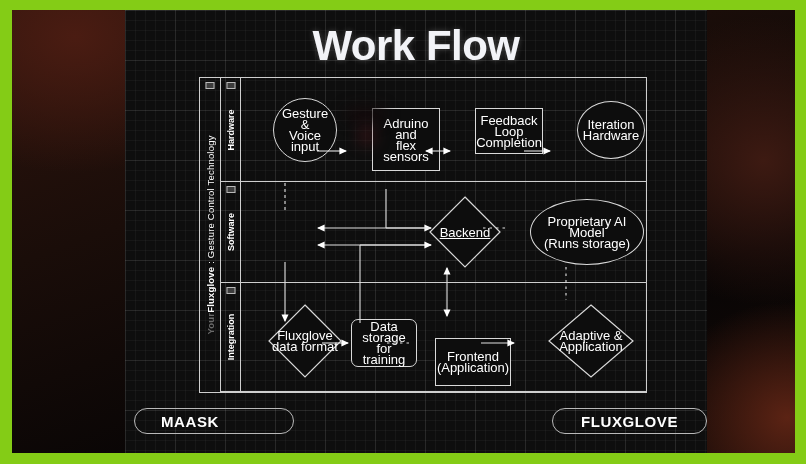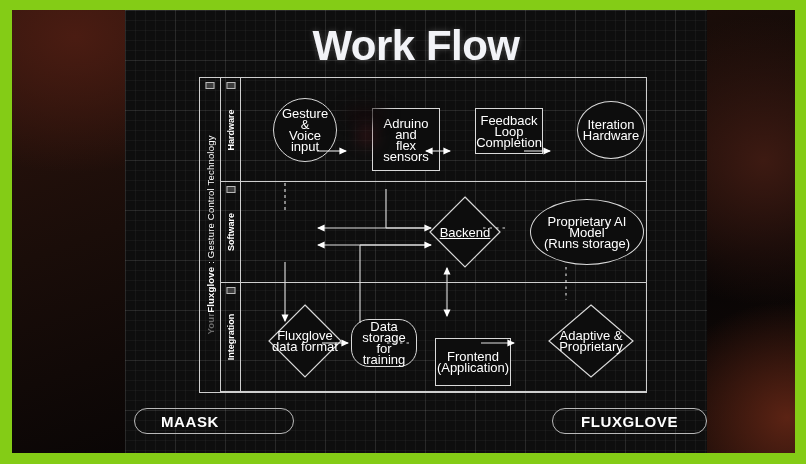--- a/index.html
+++ b/index.html
@@ -258,41 +258,41 @@
             <div class="node diamond" style="left:27px; top:21px; width:74px; height:74px;">
               <svg class="dia-shape" viewBox="0 0 74 74">
                 <polygon points="37,1 73,37 37,73 1,37" fill="#0d0d0d" stroke="#d9d9d9" stroke-width="1.2"></polygon>
               </svg>
               <div class="lbl">
                 <span>Fluxglove</span><br>
                 <span>data format</span>
               </div>
             </div>
 
-            <div class="node rounded" style="left:110px; top:36px; width:66px; height:48px;border-radius:18px;">
+            <div class="node rounded" style="left:110px; top:36px; width:66px; height:48px;">
               <div class="lbl">
                 <span>Data storage</span><br>
                 <span>for training</span>
               </div>
             </div>
 
             <div class="node rect" style="left:194px; top:36px; width:76px; height:48px;margin-top:19px;">
               <div class="lbl">
                 <span>Frontend</span><br>
                 <span>(Application)</span>
               </div>
             </div>
 
             <div class="node diamond" style="left:307px; top:21px; width:86px; height:74px;">
               <svg class="dia-shape" viewBox="0 0 86 74">
                 <polygon points="43,1 85,37 43,73 1,37" fill="#0d0d0d" stroke="#d9d9d9" stroke-width="1.2"></polygon>
               </svg>
               <div class="lbl">
                 <span>Adaptive &amp;</span><br>
-                <span>Proprietary</span>
+                <span>Application</span>
               </div>
             </div>
 
           </div>
         </div>
 
         <svg id="wires" viewBox="0 0 448 316">
           <defs>
             <marker id="ah" markerWidth="7" markerHeight="7" refX="6" refY="3.2" orient="auto">
               <path d="M0,0 L7,3.2 L0,6.4 z" fill="#ffffff"></path>

